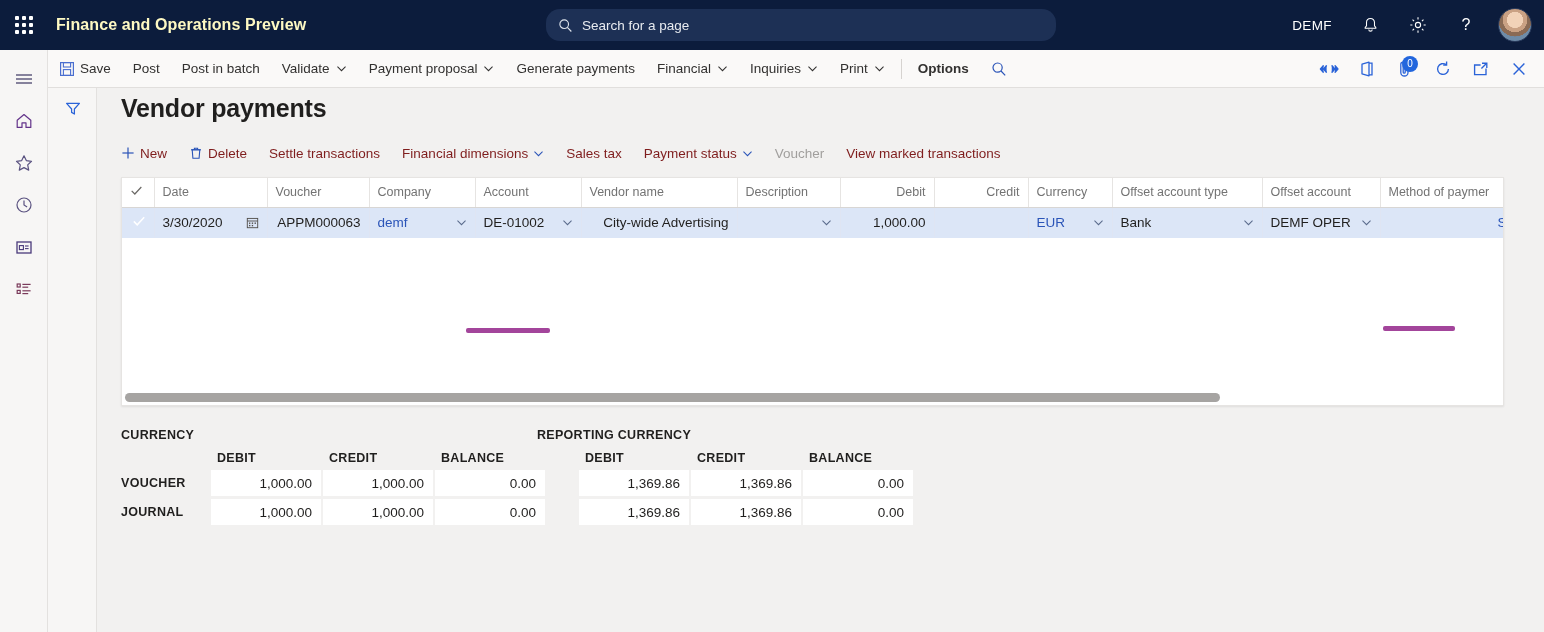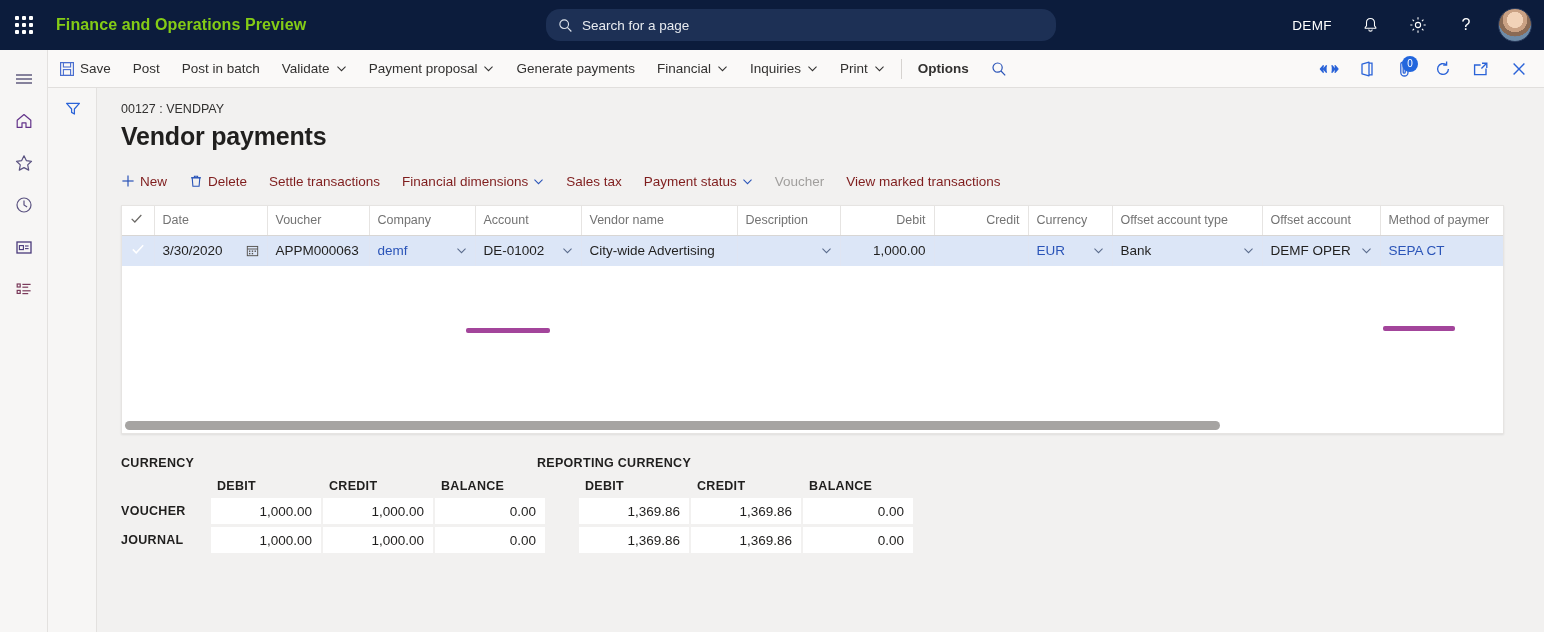--- a/index.html
+++ b/index.html
@@ -23,21 +23,21 @@
     cursor: pointer;
   }
   .waffle-grid {
     display: grid;
     grid-template-columns: repeat(3, 4px);
     grid-template-rows: repeat(3, 4px);
     gap: 3px;
   }
   .waffle-grid i { width: 4px; height: 4px; background: #ffffff; border-radius: 1px; display: block; }
   .app-title {
-    color: #84cc16; font-size: 16px; font-weight: bold;
+    color: #fef9c3; font-size: 16px; font-weight: bold;
     margin-left: 8px; letter-spacing: .1px;
     white-space: nowrap;
   }
   .searchbox {
     position: absolute; left: 546px; top: 9px;
     width: 510px; height: 32px;
     background: #1d3055;
     display: flex; align-items: center;
     padding-left: 12px; cursor: text; border-radius: 14px;
   }
@@ -189,21 +189,21 @@
     border-bottom: 1px solid #d8d6d4;
     background: #ffffff;
     white-space: nowrap; overflow: hidden;
   }
   table.grid th.num, table.grid td.num { text-align: right; }
   table.grid td {
     height: 31px; font-size: 13.5px; color: #201f1e;
     padding: 0 8px;
     border-right: 1px solid #dfe5f3;
     background: #dce6f7;
-    white-space: nowrap; overflow: hidden;
+    white-space: nowrap; overflow: hidden; text-align: right;
   }
   td.cell-inner { position: relative; }
   .cell-flex { display: flex; align-items: center; justify-content: space-between; height: 100%; }
   .link { color: #2a54b8; }
   .chev-sm { flex: none; margin-left: 6px; }
   th.selcol, td.selcol {
     width: 32px; padding: 0; text-align: center;
   }
   td.selcol { background: #2266dd; }
   .scrollbar-track {
@@ -460,21 +460,20 @@
 <div class="filtercol">
   <div class="filter-btn">
     <svg width="18" height="18" viewBox="0 0 18 18">
       <path d="M2.6 3.4h12.8l-5 5.6v5l-2.8-1.6v-3.4z" fill="none" stroke="#2a63d8" stroke-width="1.25" stroke-linejoin="round"></path>
     </svg>
   </div>
 </div>
 
 <div class="main">
 
-  <div class="caption">00127 : VENDPAY</div>
   <div class="page-title">Vendor payments</div>
 
 
   <div class="actions">
     <div class="action">
       <svg width="14" height="14" viewBox="0 0 14 14">
         <g stroke="#2a54b8" stroke-width="1.2">
           <line x1="7" y1="1.4" x2="7" y2="12.6"></line>
           <line x1="1.4" y1="7" x2="12.6" y2="7"></line>
         </g>

